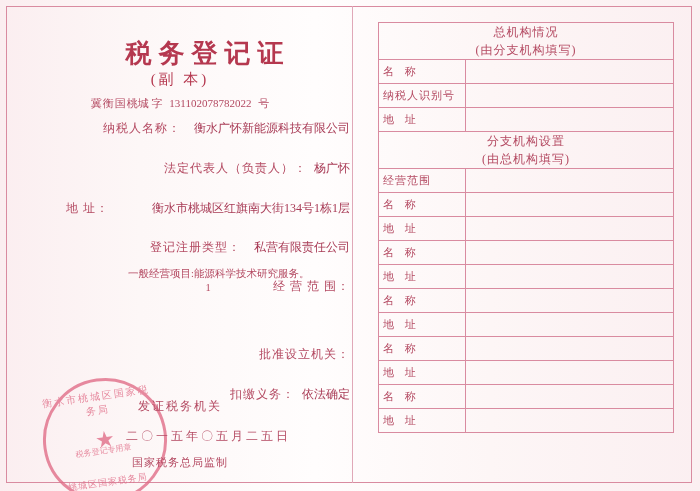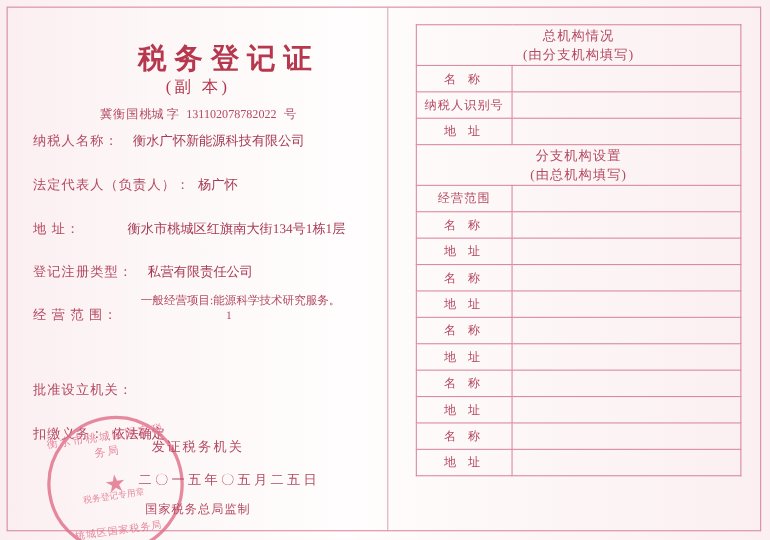--- a/index.html
+++ b/index.html
@@ -42,20 +42,21 @@
   }
   .numline{
     position:absolute;top:88px;left:0;width:344px;text-align:center;
     font-size:11px;color:#b44a62;white-space:nowrap;
   }
   .numline .seal-char{letter-spacing:1px;}
   .numline .code{margin:0 4px;font-family:"Liberation Serif",serif;text-align:right;}
   .row{
     position:absolute;left:22px;width:320px;font-size:12px;color:#b44a62;
     white-space:nowrap;
+    text-align:right;
   }
   .row .lbl{display:inline-block;letter-spacing:1px;}
   .row .val{display:inline-block;padding-left:4px;color:#a83a55;}
   .biz-val{
     position:absolute;left:120px;top:259px;font-size:10.5px;color:#b44a62;
     line-height:1.35;width:215px;
   }
   .biz-val .l2{display:block;text-align:center;width:160px;}
   
   .seal{
@@ -103,21 +104,21 @@
   table.grid td{
     border:1px solid #d98ba0;
     height:23px;
     padding:0 4px;
   }
   td.hdr{
     text-align:center;height:42px;line-height:1.5;font-size:12px;
     letter-spacing:1px;
   }
   td.lab{
-    width:78px;text-align:center;letter-spacing:4px;white-space:nowrap;
+    width:78px;letter-spacing:4px;white-space:nowrap;
     font-size:11px;
     margin-top:44px;
   }
   td.lab.tight{letter-spacing:1px;}
   td.val{width:auto;}
 </style>
 </head>
 <body>
 
 <div class="page">

